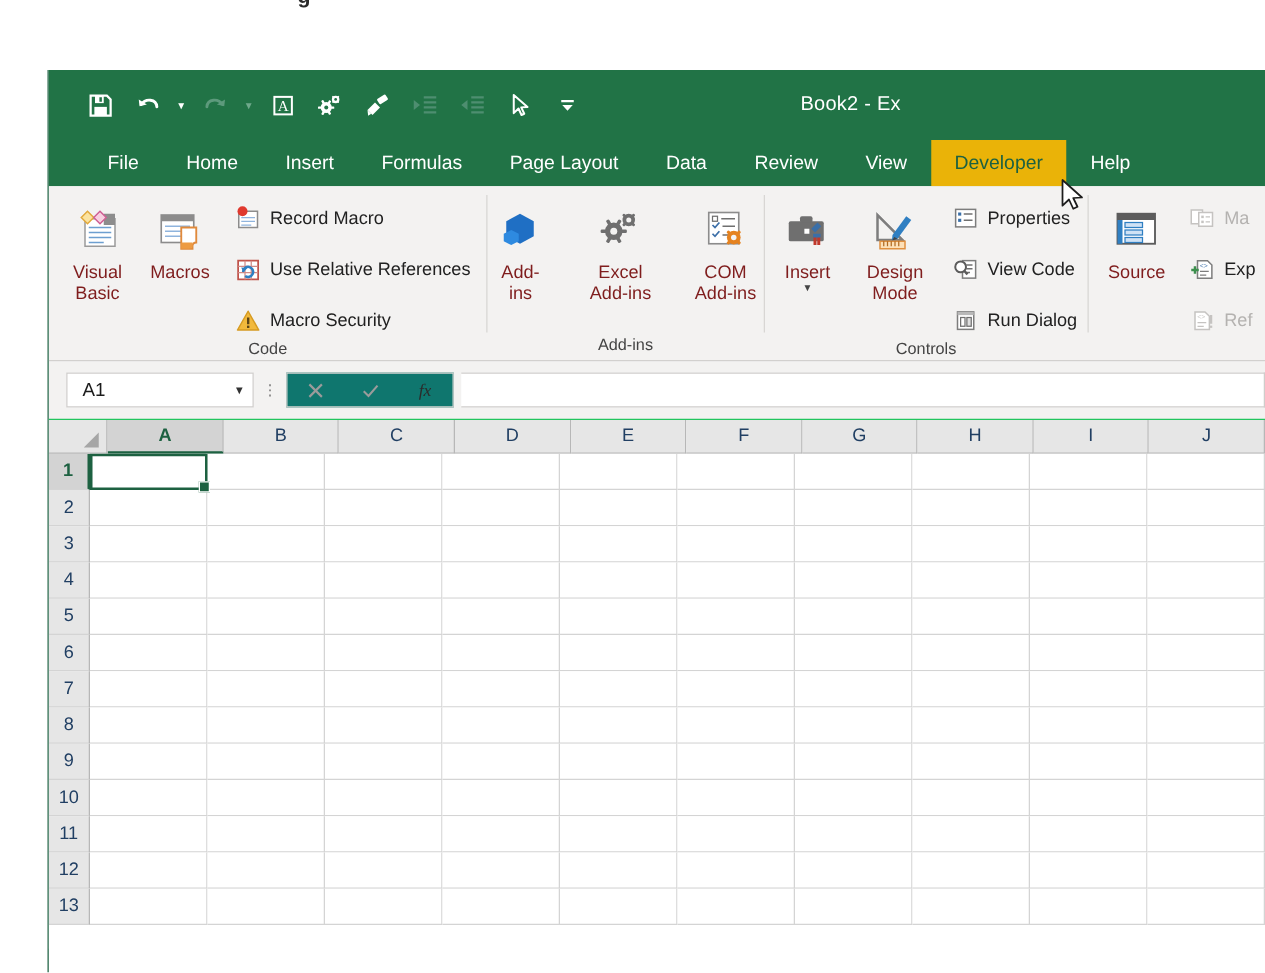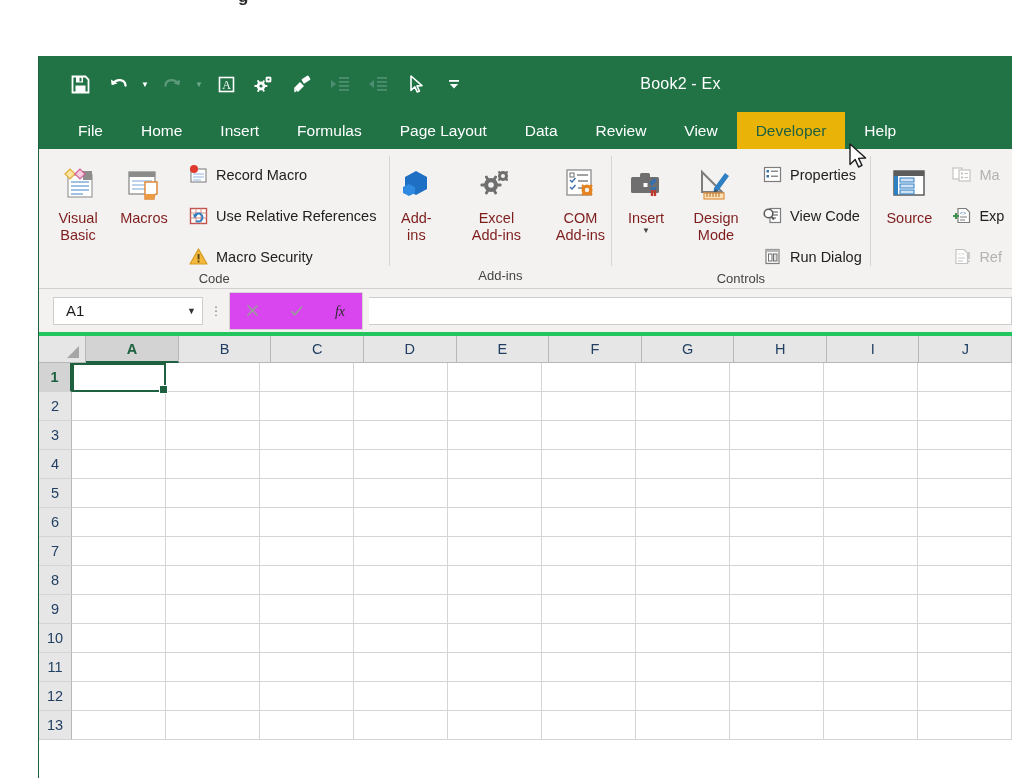--- a/index.html
+++ b/index.html
@@ -44,21 +44,21 @@
     position:absolute; left:0; right:0; top:0; height:56px;
     display:flex; align-items:center; justify-content:center;
     color:#ffffff; font-size:16px; letter-spacing:.2px;
     pointer-events:none;
   }
   .doc-title span { margin-left:310px; }
 
   
   .tabstrip {
     height:37px; background:#217346; display:flex; align-items:flex-end;
-    padding-left:20px; position:relative;
+    padding-left:28px; position:relative;
   }
   .tab {
     height:37px; padding:0 19px;
     display:flex; align-items:center; justify-content:center;
     color:#ffffff; font-size:15.5px; white-space:nowrap;
   }
   .tab.active { background:#eab308; color:#1d6141; }
 
   
   .ribbon {
@@ -98,36 +98,36 @@
   }
   .small-btn .icoslot { width:22px; height:22px; display:flex; align-items:center; justify-content:center; }
   .small-btn .lbl { font-size:14.5px; color:#212121; white-space:nowrap; }
   .small-btn.disabled .lbl { color:#b4b2b0; }
 
   .dropcaret { font-size:8px; color:#444; line-height:7px; }
 
   
   .formula-row {
     height:47px; background:#f3f2f1; display:flex; align-items:center;
-    padding:0 0 0 14px; border-bottom:4px solid #22c55e;
+    padding:0 0 0 14px; border-bottom:1px solid #22c55e;
   }
   .namebox {
     width:150px; height:28px; background:#ffffff; border:1px solid #cfcdcb;
     display:flex; align-items:center; padding:0 6px 0 12px;
     font-size:15px; color:#1b1b1b;
   }
   .namebox .nb-val { flex:1; }
   .namebox .nb-caret { font-size:9px; color:#333; }
   .dots {
     width:26px; height:28px; display:flex; align-items:center; justify-content:center;
     color:#7a7a7a; font-size:12px; letter-spacing:0; line-height:4px;
   }
   .fbtns {
-    display:flex; align-items:center; height:38px;
-    border:1px solid #d6d4d2; background:#d946ef;
+    display:flex; align-items:flex-end; height:28px;
+    border:1px solid #d6d4d2; background:#0f766e;
   }
   .fbtn { width:44px; height:26px; display:flex; align-items:center; justify-content:center; }
   .formula-input {
     flex:1; height:28px; background:#ffffff; border:1px solid #cfcdcb;
     border-left:none; margin-left:6px; padding:0 6px; font-size:15px;
     display:flex; align-items:center; color:#1b1b1b;
   }
 
   
   .grid-area { position:relative; background:#ffffff; height:423px; overflow:hidden; }

